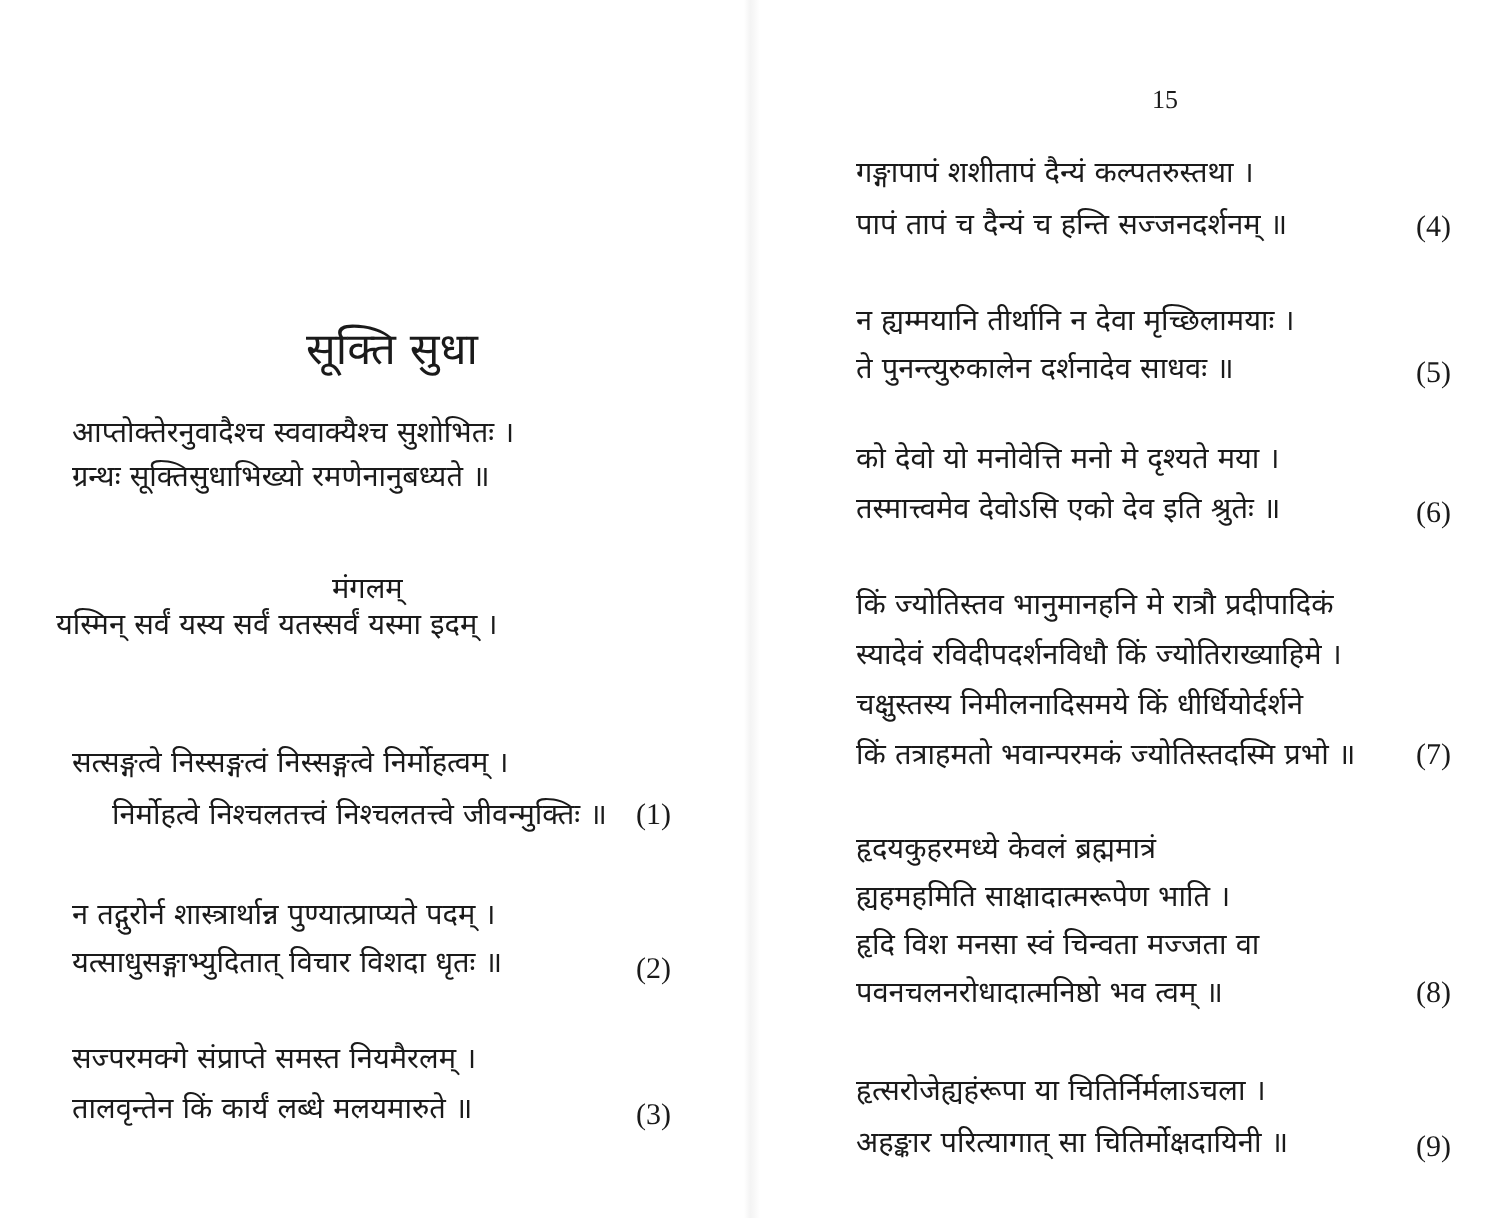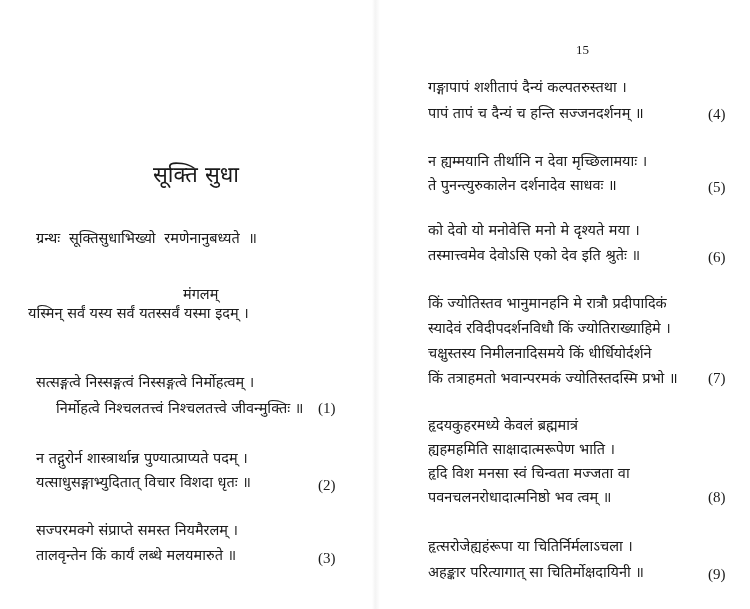--- a/index.html
+++ b/index.html
@@ -30,23 +30,24 @@
   }
 </style>
 </head>
 <body>
 
 <div class="gutter"></div>
 
 <div class="page page-left">
   <div class="section-title">सूक्ति सुधा</div>
 
-  <div class="line" style="left:36px; top:229px;font-family:Liberation Mono, monospace;">ग्रन्थः सूक्तिसुधाभिख्यो रमणेनानुबध्यते ॥</div>
+  <div class="line" style="left:36px; top:207px;">आप्तोक्तेरनुवादैश्च स्ववाक्यैश्च सुशोभितः ।</div>
+  <div class="line" style="left:36px; top:229px;">ग्रन्थः सूक्तिसुधाभिख्यो रमणेनानुबध्यते ॥</div>
 
-  <div class="subhead" style="left:183px; top:283px;">मंगलम्</div>
+  <div class="subhead" style="left:166px; top:283px;">मंगलम्</div>
   <div class="line" style="left:28px; top:303px;">यस्मिन् सर्वं यस्य सर्वं यतस्सर्वं यस्मा इदम् ।</div>
 
   <div>
     <div class="line" style="left:36px; top:372px;">सत्सङ्गत्वे निस्सङ्गत्वं निस्सङ्गत्वे निर्मोहत्वम् ।</div>
     <div class="line" style="left:36px; top:398px;margin-left:20px;">निर्मोहत्वे निश्चलतत्त्वं निश्चलतत्त्वे जीवन्मुक्तिः ॥</div>
     <div class="verse-num" style="left:318px; top:400px;">(1)</div>
   </div>
 
   <div>
     <div class="line" style="left:36px; top:448px;">न तद्गुरोर्न शास्त्रार्थान्न पुण्यात्प्राप्यते पदम् ।</div>

